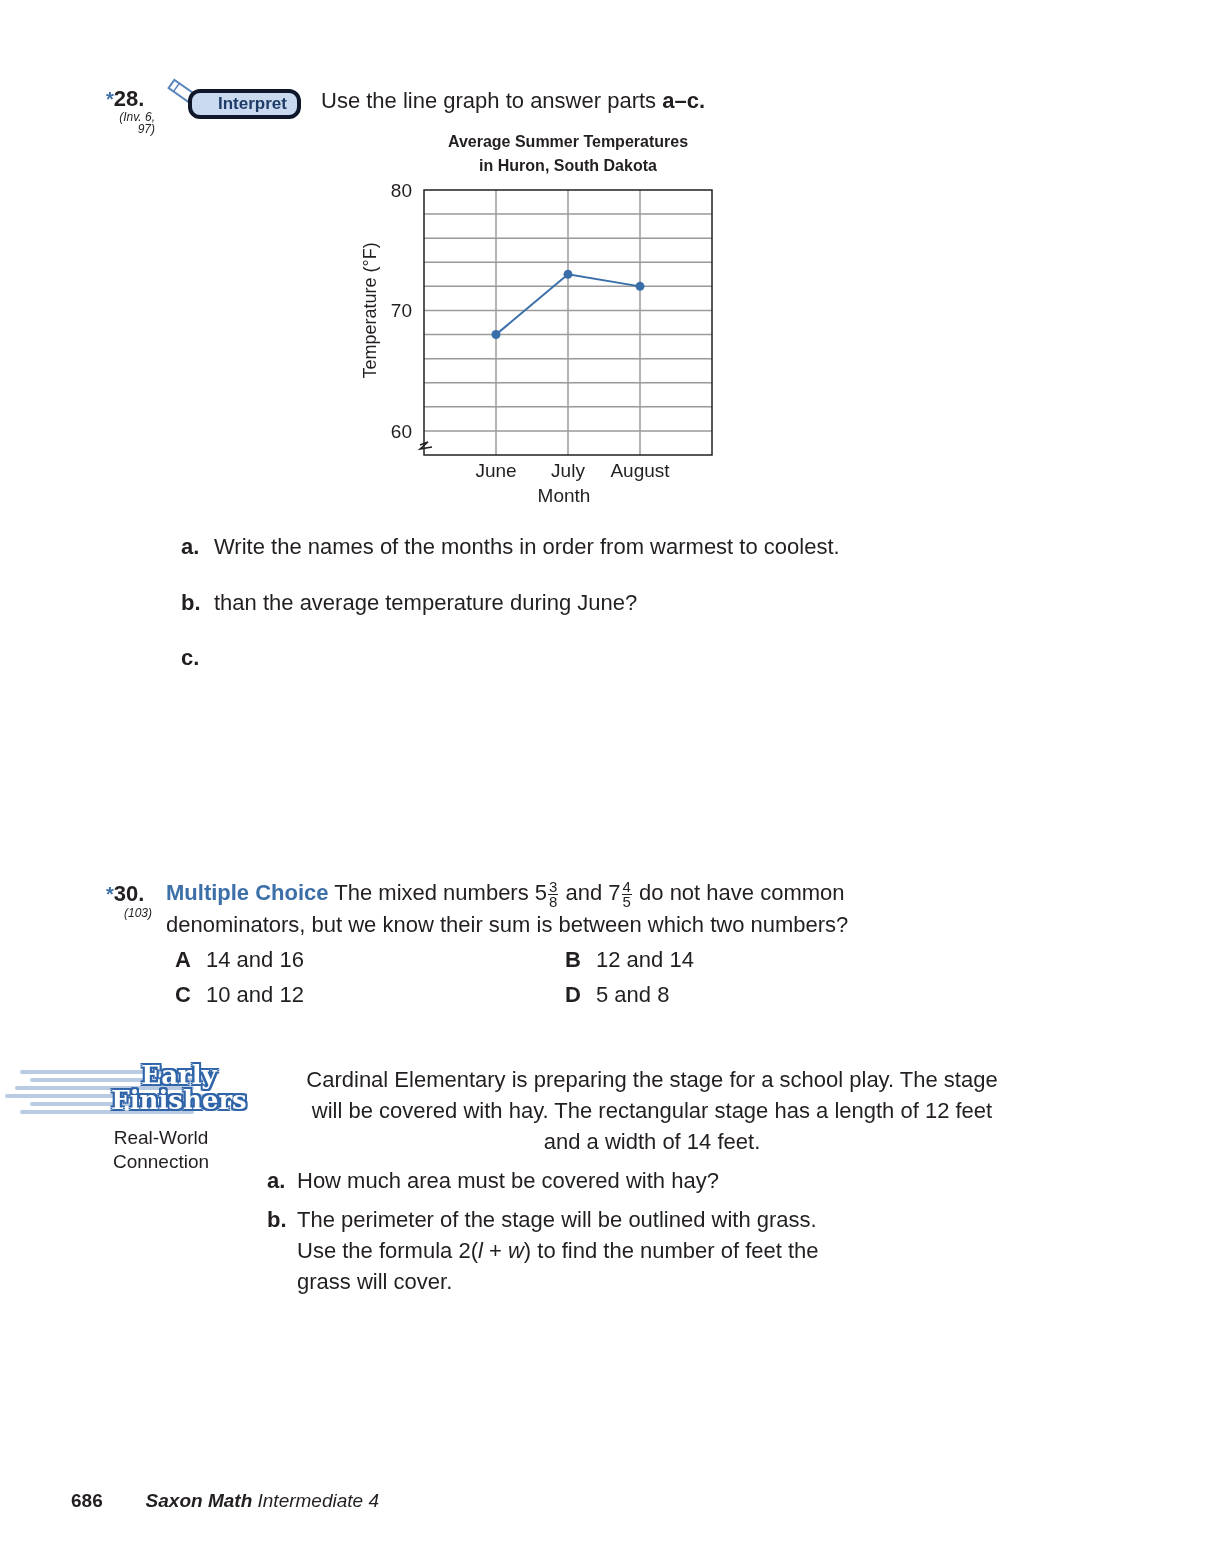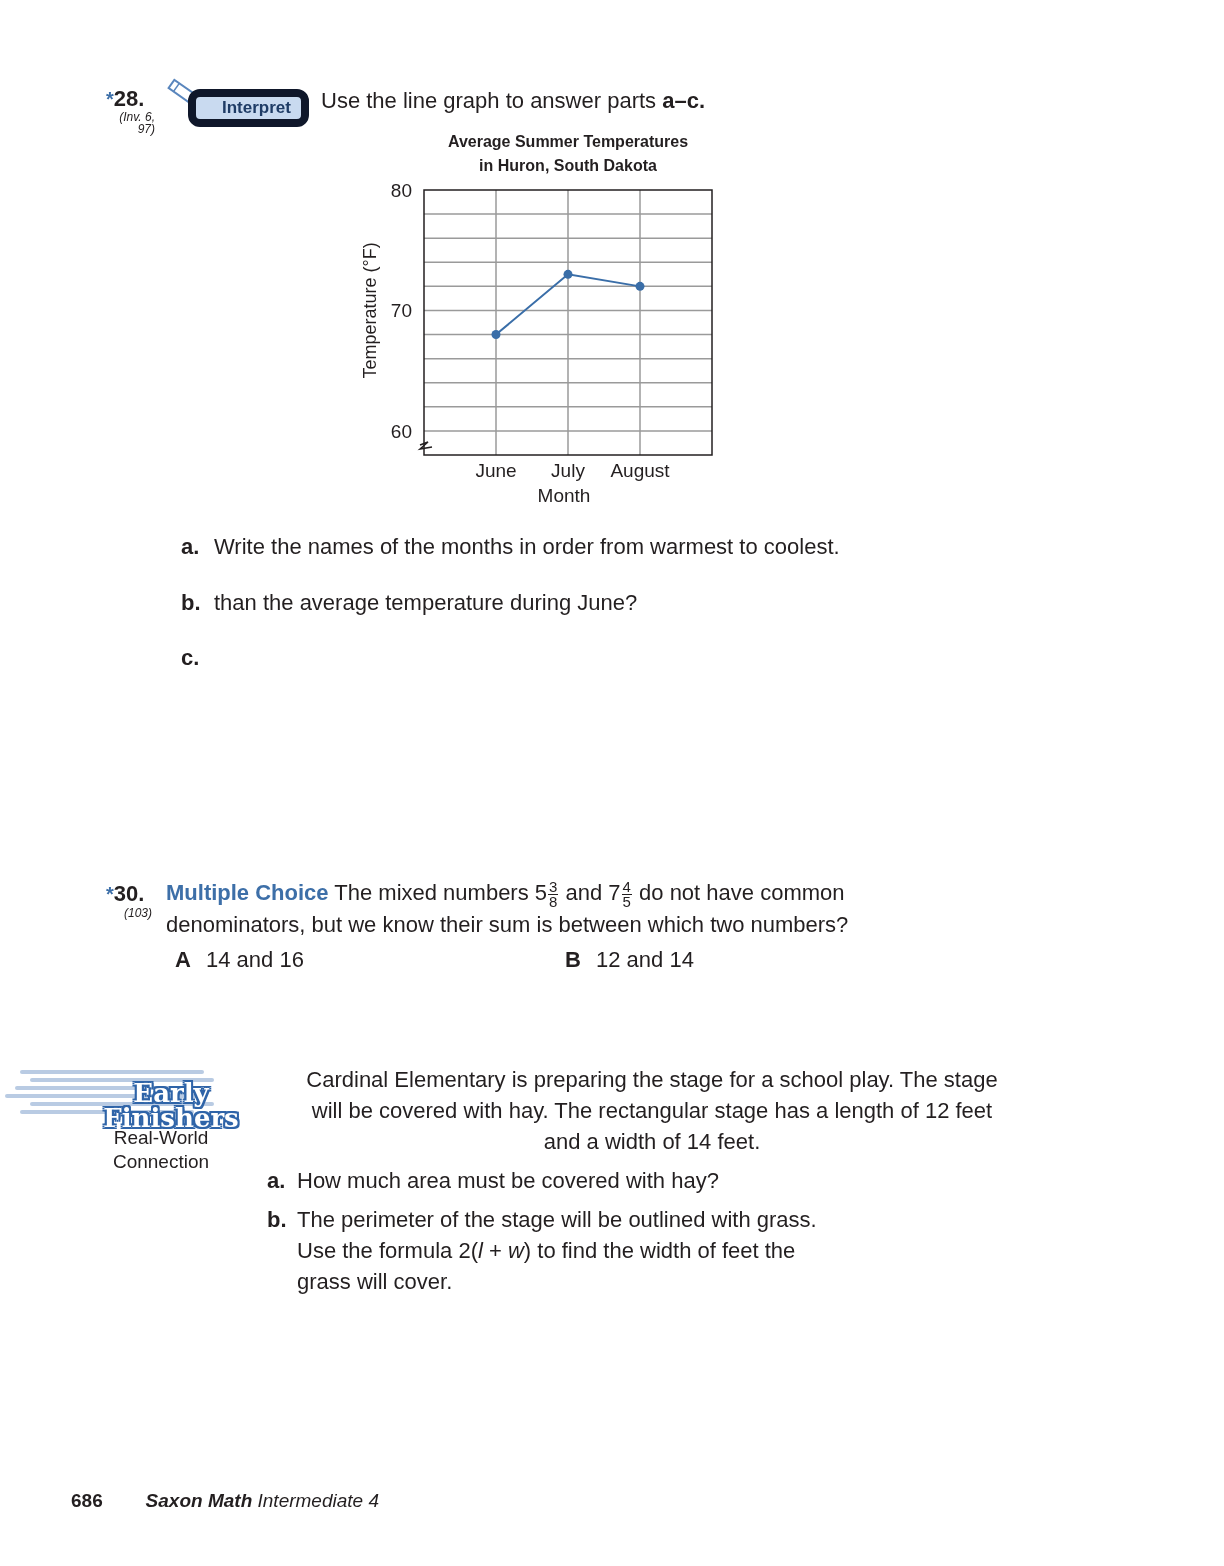--- a/index.html
+++ b/index.html
@@ -5,21 +5,21 @@
   html, body { margin: 0; padding: 0; background: #fff; }
   body { width: 1224px; height: 1566px; position: relative; overflow: hidden;
          font-family: "Liberation Sans", sans-serif; color: #231f20; }
   .abs { position: absolute; }
   .star { color: #3d6fa8; font-weight: bold; font-size: 20px; }
   .qnum { font-weight: bold; font-size: 22px; }
   .ref { font-style: italic; font-size: 12px; line-height: 12px; text-align: right; }
   .body-text { font-size: 22px; line-height: 31px; }
   .lbl { font-weight: bold; }
   .interpret-badge {
-    display: inline-block; border: 8px solid #0f172a; border-radius: 12px;
+    display: inline-block; border: 4px solid #0f172a; border-radius: 12px;
     background: #c9daf0; color: #1f3c66; font-weight: bold; font-size: 17px;
     padding: 1px 10px 1px 26px; line-height: 20px;
   }
   .mc-label { color: #3d6fa8; font-weight: bold; }
   .frac { display: inline-block; vertical-align: middle; text-align: center;
           font-size: 15px; line-height: 14px; margin: 0 1px; }
   .frac span { display: block; }
   .frac .num { border-bottom: 1px solid #231f20; padding: 0 1px; }
   .chart-title { font-weight: bold; font-size: 16px; line-height: 24px; text-align: center; }
   .ef-logo { font-family: "DejaVu Serif", serif; font-weight: bold; color: #fff;
@@ -126,35 +126,39 @@
   <span>The mixed numbers 5</span><span class="frac"><span class="num">3</span><span>8</span></span>
   <span>and 7</span><span class="frac"><span class="num">4</span><span>5</span></span>
   <span>do not have common</span>
 </div>
 <div class="abs body-text" style="left:166px;top:909px;">denominators, but we know their sum is between which two numbers?</div>
 <div class="abs body-text" style="left:175px;top:944px;width:700px;">
   <div style="display:flex;">
     <div style="width:390px;"><span class="lbl" style="display:inline-block;width:31px;">A</span><span>14 and 16</span></div>
     <div><span class="lbl" style="display:inline-block;width:31px;">B</span><span>12 and 14</span></div>
   </div>
+  <div style="display:flex;margin-top:4px;">
+    <div style="width:390px;"><span class="lbl" style="display:inline-block;width:31px;">C</span><span>10 and 12</span></div>
+    <div><span class="lbl" style="display:inline-block;width:31px;">D</span><span>5 and 8</span></div>
+  </div>
 </div>
 
 <div class="abs" style="left:2px;top:1064px;">
   <svg width="230" height="56">
     <g stroke="#b9cbe3" stroke-width="4" stroke-linecap="round">
       <line x1="20" y1="8" x2="200" y2="8"></line>
       <line x1="30" y1="16" x2="210" y2="16"></line>
       <line x1="15" y1="24" x2="190" y2="24"></line>
       <line x1="5" y1="32" x2="200" y2="32"></line>
       <line x1="30" y1="40" x2="210" y2="40"></line>
       <line x1="20" y1="48" x2="190" y2="48"></line>
     </g>
   </svg>
 </div>
-<div class="abs ef-logo" style="left:98px;top:1063px;width:146px;margin-top:18px;">
+<div class="abs ef-logo" style="left:106px;top:1063px;width:146px;">
   <div>Early</div>
   <div>Finishers</div>
 </div>
 <div class="abs" style="left:96px;top:1126px;width:130px;text-align:center;font-size:19px;line-height:24px;">
   <div>Real-World</div>
   <div>Connection</div>
 </div>
 <div class="abs body-text" style="left:252px;top:1064px;width:800px;text-align:center;">
   <div>Cardinal Elementary is preparing the stage for a school play. The stage</div>
   <div>will be covered with hay. The rectangular stage has a length of 12 feet</div>
@@ -162,21 +166,21 @@
 </div>
 <div class="abs body-text" style="left:267px;top:1165px;width:760px;">
   <div style="display:flex;margin-bottom:8px;">
     <span class="lbl" style="width:30px;">a.</span>
     <span>How much area must be covered with hay?</span>
   </div>
   <div style="display:flex;">
     <span class="lbl" style="width:30px;">b.</span>
     <div>
       <div>The perimeter of the stage will be outlined with grass.</div>
-      <div><span>Use the formula 2(</span><i>l</i><span style="white-space:pre;"> + </span><i>w</i><span>) to find the width of feet the</span></div>
+      <div><span>Use the formula 2(</span><i>l</i><span style="white-space:pre;"> + </span><i>w</i><span>) to find the number of feet the</span></div>
       <div>grass will cover.</div>
     </div>
   </div>
 </div>
 
 <div class="abs" style="left:71px;top:1490px;white-space:nowrap;">
   <span class="footer-num">686</span>
   <span style="display:inline-block;width:34px;"></span>
   <span class="footer-title" style="font-weight:bold;">Saxon Math</span><span class="footer-title"> Intermediate 4</span>
 </div>

